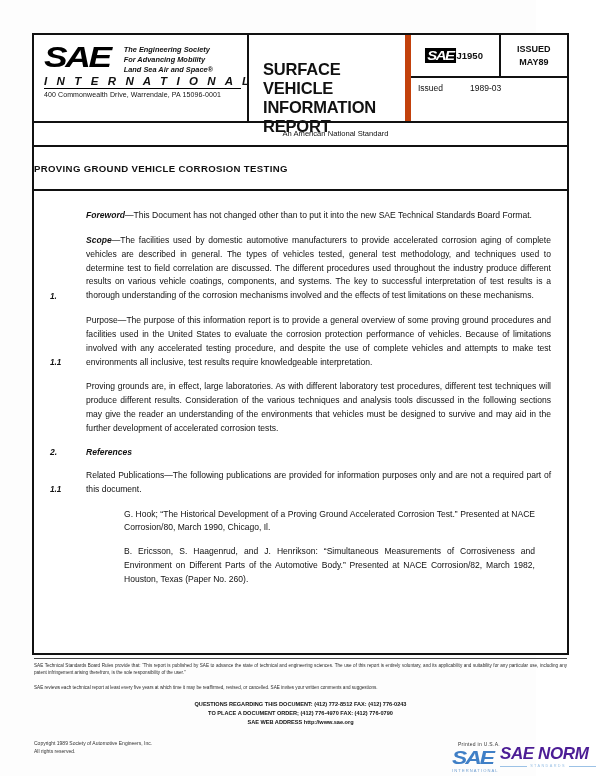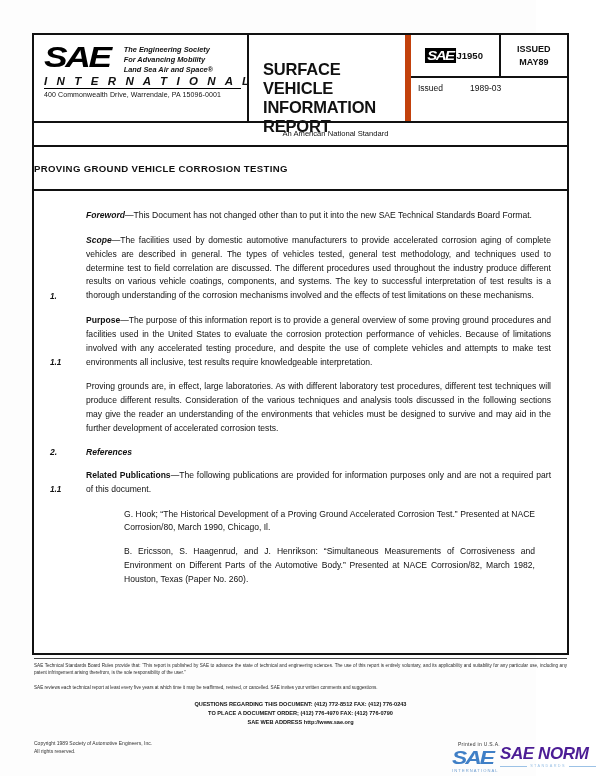--- a/index.html
+++ b/index.html
@@ -213,21 +213,21 @@
     font-weight: bold;
     font-style: italic;
     font-size: 8.2px;
   }
   .para .txt { flex: 1; }
   .lead {
     font-weight: bold;
     font-style: italic;
   }
   .lead-up {
-    font-weight: bold;
+    font-weight: normal;
   }
   .ref-block {
     margin: 0 0 10px 74px;
     font-size: 8.55px;
     line-height: 1.62;
     text-align: justify;
     padding-right: 16px;
   }
   .sec-head {
     display: flex;

